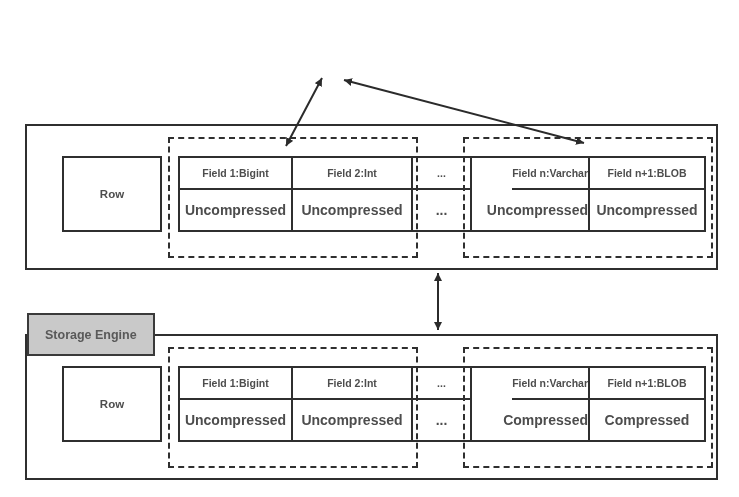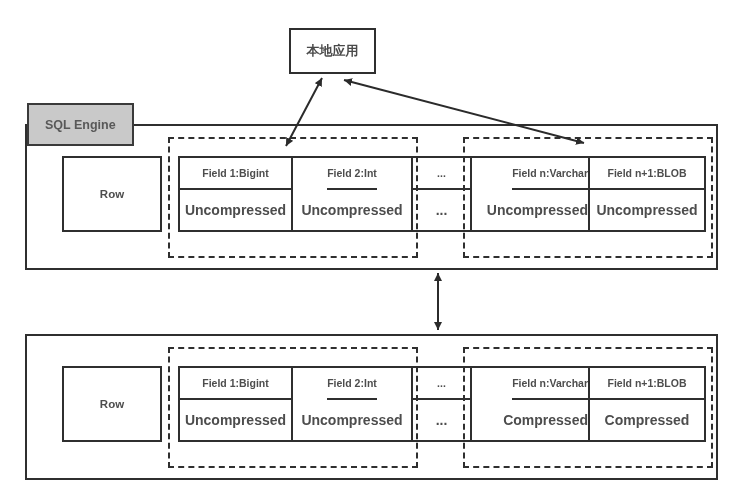--- a/index.html
+++ b/index.html
@@ -58,58 +58,52 @@
   .cell-name{
     flex:0 0 30px;border-bottom:2px solid #2f2f2f;
     display:flex;align-items:center;justify-content:center;
     font-size:10.5px;font-weight:bold;color:#4d4d4d;white-space:nowrap;
   }
   .cell-state{
     flex:1;display:flex;align-items:center;justify-content:center;
     font-size:14px;font-weight:bold;color:#4d4d4d;white-space:nowrap;
   }
   .w-f1{width:115px;}
-  .w-f2{width:122px;align-items:center;}
+  .w-f2{width:122px;}
   .w-dots{width:61px;}
   .w-fn{width:120px;align-items:flex-end;}
   .w-fn1{width:118px;}
   
   .arrows{
     position:absolute;left:0;top:0;width:739px;height:497px;
     z-index:6;pointer-events:none;
   }
 </style>
 </head>
 <body>
 
 <div class="canvas">
 
-  <div class="app-box">
-    <span>本地应用</span>
-  </div>
 
   <svg class="arrows" viewBox="0 0 739 497">
     <defs>
       <marker id="ah-end" markerWidth="8" markerHeight="8" refX="8" refY="4" orient="auto" markerUnits="userSpaceOnUse">
         <path d="M0,0 L8,4 L0,8 z" fill="#2b2b2b"></path>
       </marker>
       <marker id="ah-start" markerWidth="8" markerHeight="8" refX="8" refY="4" orient="auto-start-reverse" markerUnits="userSpaceOnUse">
         <path d="M0,0 L8,4 L0,8 z" fill="#2b2b2b"></path>
       </marker>
     </defs>
     <line x1="322" y1="78" x2="286" y2="146" stroke="#2b2b2b" stroke-width="2" marker-start="url(#ah-start)" marker-end="url(#ah-end)"></line>
     <line x1="344" y1="80" x2="584" y2="143" stroke="#2b2b2b" stroke-width="2" marker-start="url(#ah-start)" marker-end="url(#ah-end)"></line>
     <line x1="438" y1="273" x2="438" y2="330" stroke="#2b2b2b" stroke-width="2" marker-start="url(#ah-start)" marker-end="url(#ah-end)"></line>
   </svg>
 
   <div class="engine" style="top:103px;">
     <div class="engine-frame"></div>
-    <div class="engine-label">
-      <span>SQL Engine</span>
-    </div>
     <div class="dashed-box left"></div>
     <div class="dashed-box right"></div>
     <div class="row-box">
       <span>Row</span>
     </div>
     <div class="cells">
       <div class="cell w-f1">
         <div class="cell-name">Field 1:Bigint</div>
         <div class="cell-state">Uncompressed</div>
       </div>
@@ -127,20 +121,23 @@
       </div>
       <div class="cell w-fn1">
         <div class="cell-name">Field n+1:BLOB</div>
         <div class="cell-state">Uncompressed</div>
       </div>
     </div>
   </div>
 
   <div class="engine" style="top:313px;">
     <div class="engine-frame"></div>
+    <div class="engine-label">
+      <span>Storage Engine</span>
+    </div>
     <div class="dashed-box left"></div>
     <div class="dashed-box right"></div>
     <div class="row-box">
       <span>Row</span>
     </div>
     <div class="cells">
       <div class="cell w-f1">
         <div class="cell-name">Field 1:Bigint</div>
         <div class="cell-state">Uncompressed</div>
       </div>

